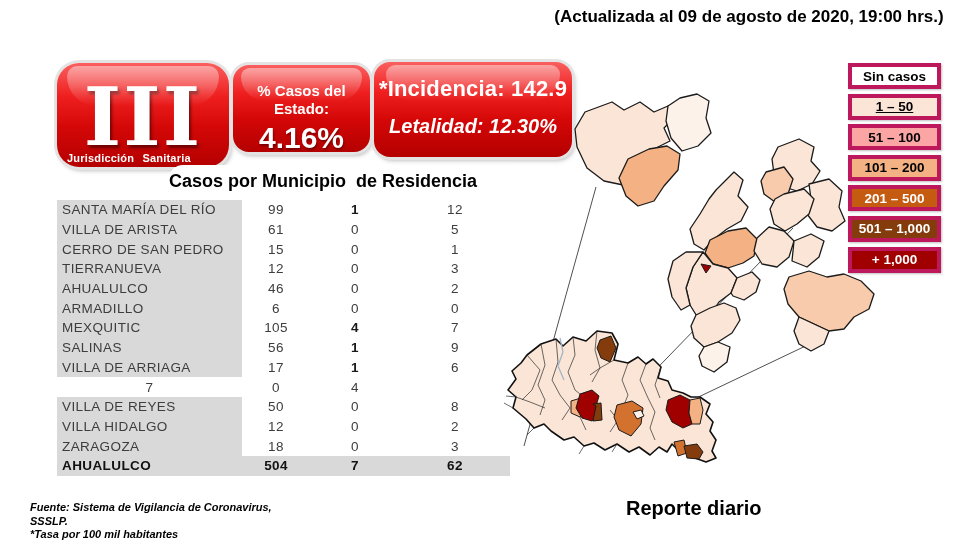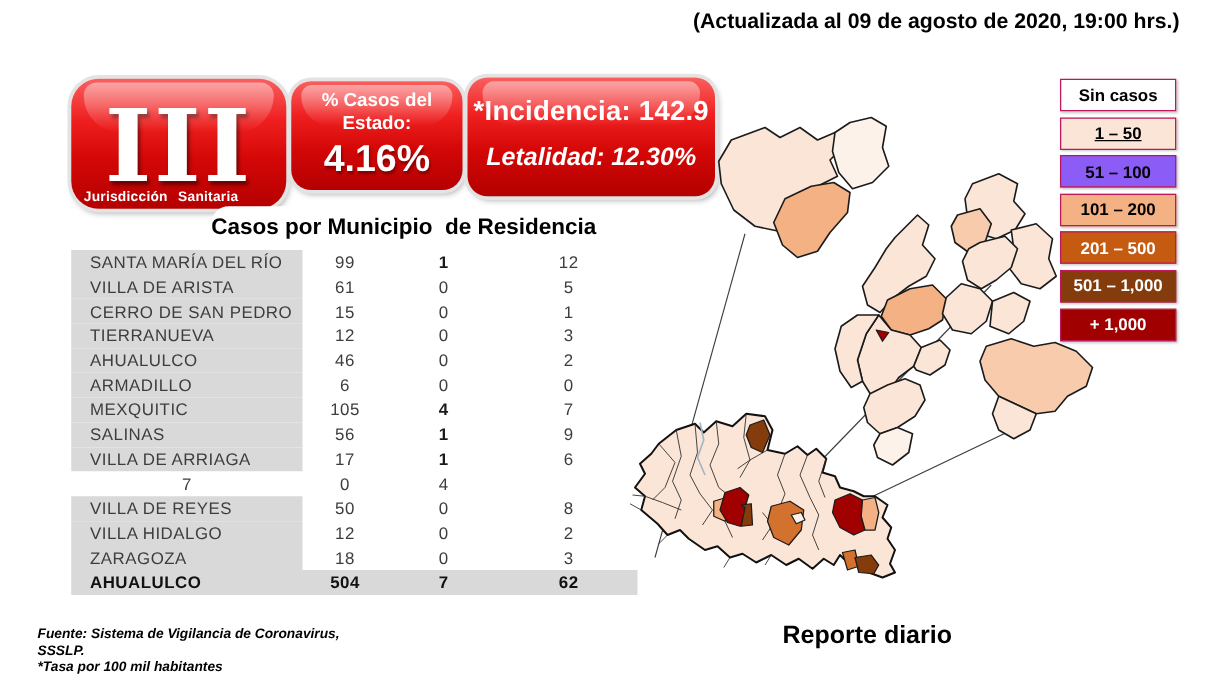--- a/index.html
+++ b/index.html
@@ -28,21 +28,21 @@
   }
   .badge-iii { left:57px; top:63px; width:172px; height:104px; border-radius:22px; }
   .badge-numeral {
     font-family:"DejaVu Serif", serif; font-weight:bold; font-size:80px; line-height:108px;
     text-shadow:2px 3px 3px rgba(0,0,0,.45); letter-spacing:2px;
   }
   .badge-label {
     position:absolute; left:10px; bottom:3px; font-size:11px; font-weight:bold;
     word-spacing:5px; letter-spacing:.2px; white-space:nowrap;
   }
-  .stat-pct { left:233px; top:65px; width:137px; height:87px; padding-top:7px; }
+  .stat-pct { left:233px; top:65px; width:137px; height:87px; padding-top:17px; }
   .stat-pct .lbl { font-size:15px; font-weight:bold; line-height:18px; }
   .stat-pct .val { font-size:30px; font-weight:bold; margin-top:3px; text-shadow:1px 2px 2px rgba(0,0,0,.35); }
   .stat-inc { left:374px; top:62px; width:198px; height:95px; padding-top:14px; }
   .stat-inc .line1 { font-size:22px; font-weight:bold; letter-spacing:.2px; }
   .stat-inc .line2 { font-size:20px; font-weight:bold; font-style:italic; margin-top:13px; }
   
   .table-title-box {
     position:absolute; left:169px; top:165px; width:350px; height:33px;
     background:#fff; border-radius:14px; z-index:5;
     display:flex; align-items:center; justify-content:flex-start;
@@ -50,38 +50,38 @@
   .table-title { font-size:18px; font-weight:bold; color:#000; white-space:pre; }
   .case-table { position:absolute; left:57px; top:200px; width:453px; z-index:4; }
   .thead {
     display:grid; grid-template-columns:185px 68px 90px 110px;
     background:#C00000; color:#fff; font-weight:bold; font-size:15px;
     height:24px; align-items:center;
   }
   .thead .hc { text-align:center; }
   .trow { display:grid; grid-template-columns:185px 68px 90px 110px; height:19.7px; align-items:center; }
   .tc { font-size:13.5px; color:#3d3d3d; letter-spacing:.4px; }
-  .tc.name { background:#D9D9D9; padding-left:15px; height:100%; display:flex; align-items:center; }
+  .tc.name { background:#D9D9D9; padding-left:5px; height:100%; display:flex; align-items:center; }
   .tc.num { text-align:center; }
   .tc.bold { font-weight:bold; color:#1a1a1a; }
   .subtotal-row {
     display:grid; grid-template-columns:185px 68px 90px 110px; height:20px; align-items:center;
     background:#D9D9D9; font-weight:bold;
   }
   .subtotal-row .tc { font-weight:bold; color:#111; }
   
   .source-note {
     position:absolute; left:30px; top:501px; font-size:11px; line-height:13.5px;
     font-weight:bold; font-style:italic; color:#000;
   }
   .reporte { position:absolute; left:626px; top:497px; font-size:20px; font-weight:bold; color:#000; }
   
   .legend { position:absolute; left:848px; top:63px; width:93px; z-index:6; }
   .lg-item {
-    height:26px; margin-bottom:4.6px; border:1px solid #be185d;
+    height:26px; margin-bottom:4.6px; border:4px solid #be185d;
     display:flex; align-items:center; justify-content:center;
     font-size:13.5px; font-weight:bold; box-shadow:1px 1px 2px rgba(0,0,0,.25);
   }
   
   .map-svg { position:absolute; left:0; top:0; width:972px; height:549px; z-index:1; }
   .zpoly { stroke:#1b1b1b; stroke-width:1.3; stroke-linejoin:round; }
   .spoly { stroke:#1b1b1b; stroke-width:1; stroke-linejoin:round; }
   .inline { stroke:#2b2b2b; stroke-width:.7; fill:none; }
   .callout { stroke:#3c3c3c; stroke-width:.9; fill:none; }
 </style>
@@ -261,21 +261,21 @@
     <div class="tc name" style="background:transparent">AHUALULCO</div>
     <div class="tc num">504</div>
     <div class="tc num">7</div>
     <div class="tc num">62</div>
   </div>
 </div>
 
 <div class="legend">
     <div class="lg-item" style="background: rgb(255, 255, 255); color: rgb(0, 0, 0);">Sin casos</div>
     <div class="lg-item" style="background: rgb(251, 229, 214); color: rgb(0, 0, 0); text-decoration: underline;">1 – 50</div>
-    <div class="lg-item" style="background: #8b5cf6; color: rgb(0, 0, 0);">51 – 100</div>
+    <div class="lg-item" style="background: #fca5a5; color: rgb(0, 0, 0);">51 – 100</div>
     <div class="lg-item" style="background: rgb(244, 177, 131); color: rgb(0, 0, 0);">101 – 200</div>
     <div class="lg-item" style="background: rgb(197, 90, 17); color: rgb(255, 255, 255);">201 – 500</div>
     <div class="lg-item" style="background: rgb(132, 60, 12); color: rgb(255, 255, 255);">501 – 1,000</div>
     <div class="lg-item" style="background: rgb(160, 0, 0); color: rgb(255, 255, 255);">+ 1,000</div>
   </div>
 
 <div class="source-note">
   <div>Fuente: Sistema de Vigilancia  de Coronavirus,</div>
   <div>SSSLP.</div>
   <div>*Tasa por 100 mil habitantes</div>

